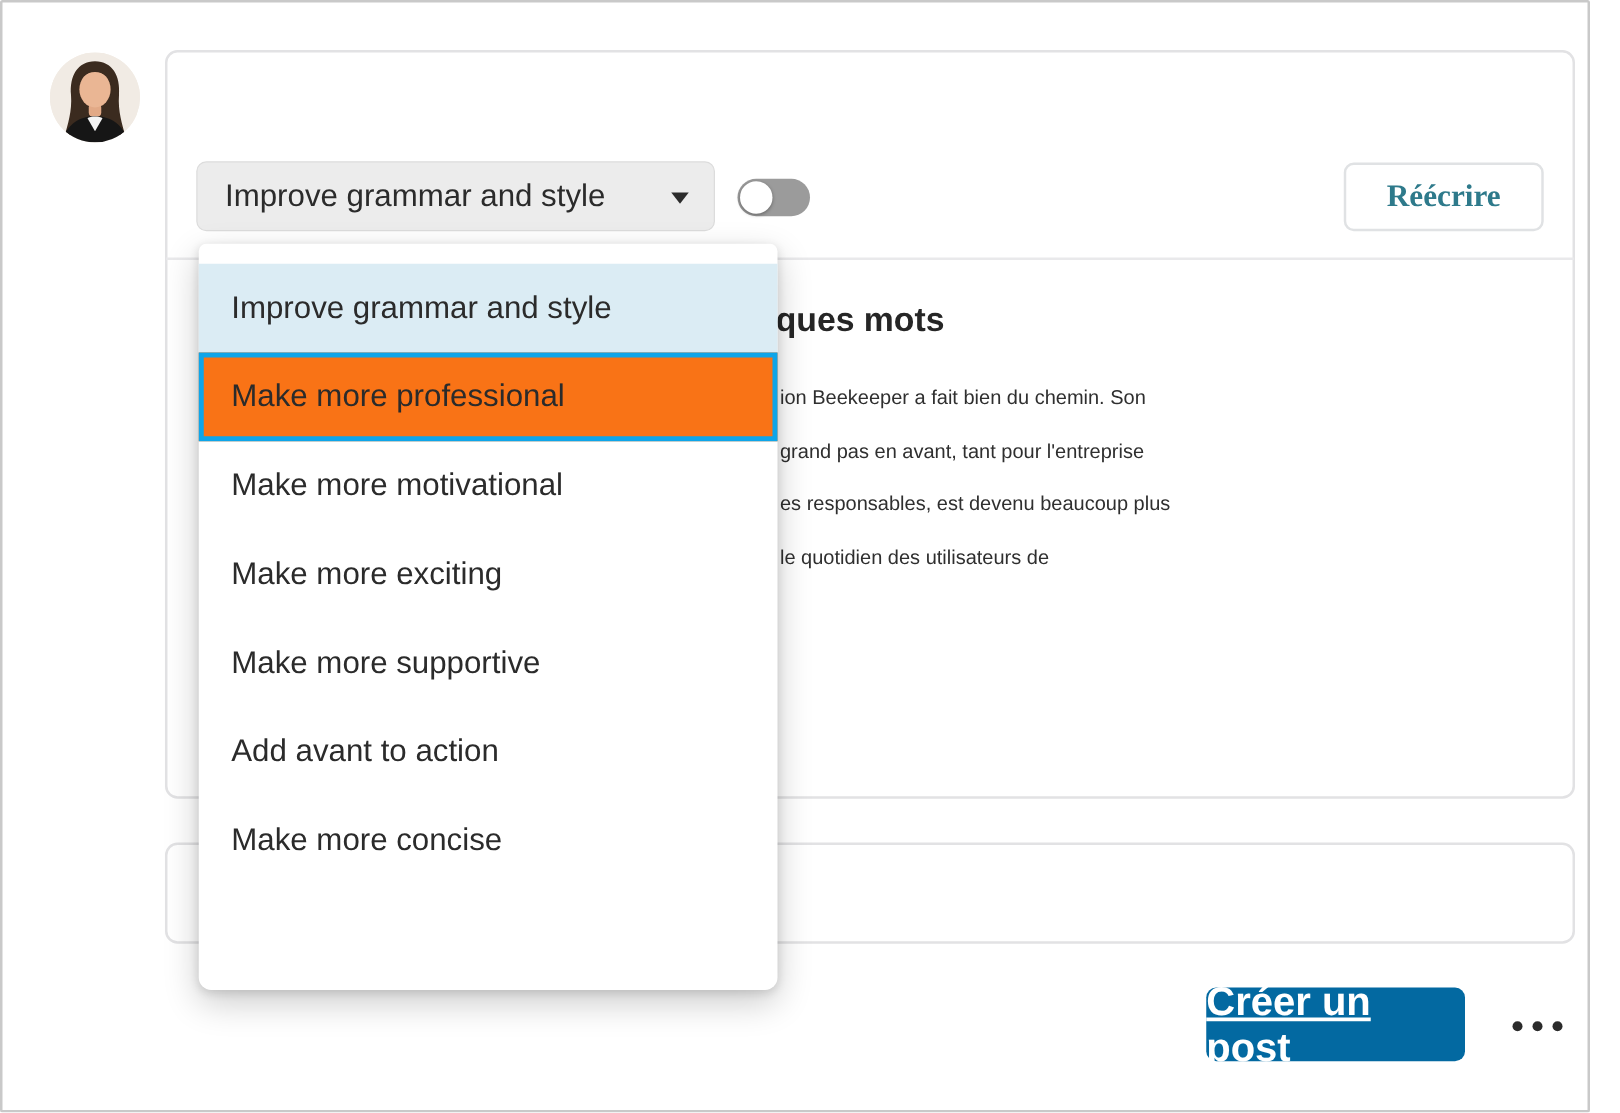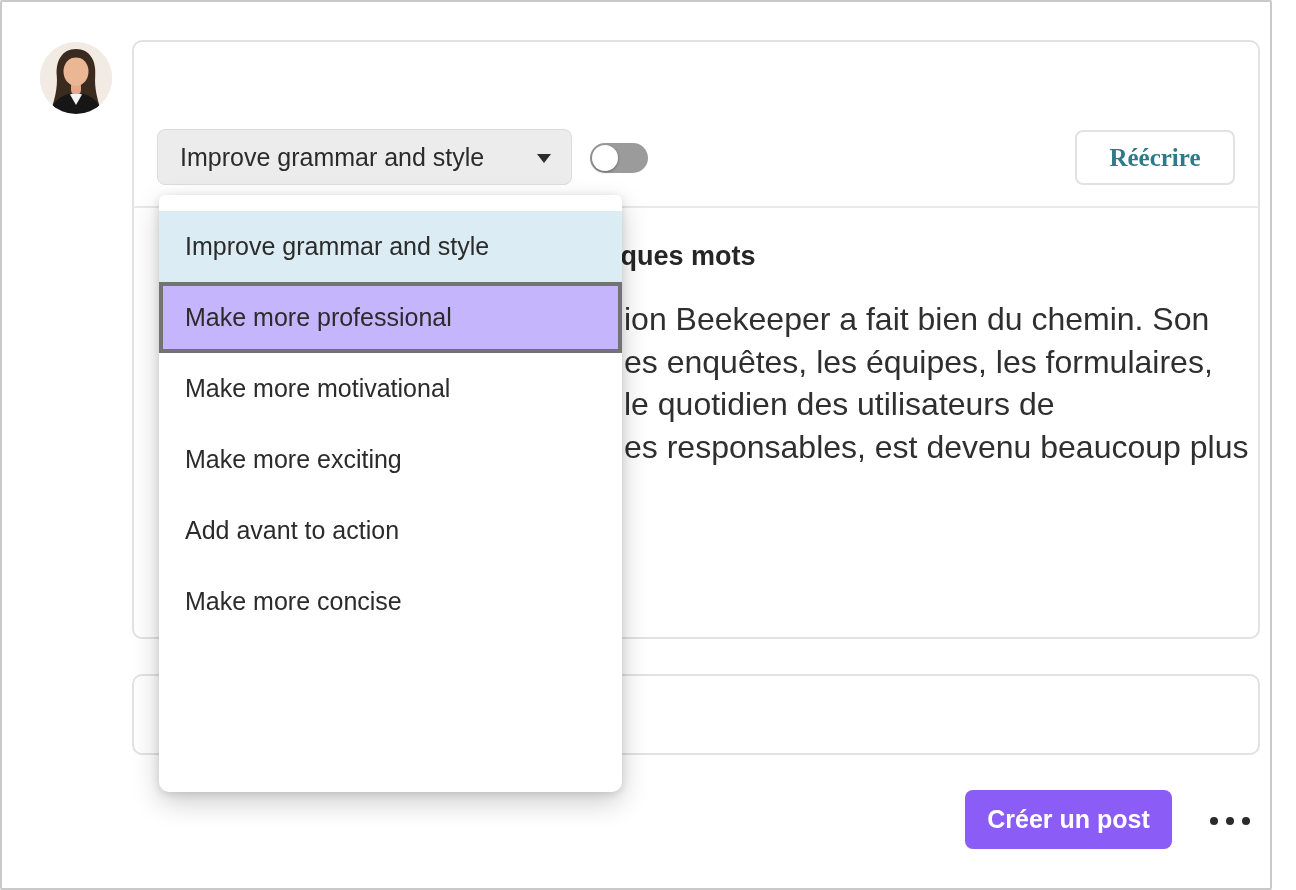--- a/index.html
+++ b/index.html
@@ -50,38 +50,38 @@
   .toggle .knob { position:absolute; left:2px; top:2px; width:26px; height:26px;
     border-radius:50%; background:#ffffff; box-shadow:0 1px 3px rgba(0,0,0,.35); }
   .emoji-label { position:absolute; left:662px; top:140px; font-size:25px; line-height:32px; }
   .rewrite-btn { position:absolute; left:1073px; top:128px; width:160px; height:55px;
     background:#fff; border:2px solid #e0e2e4; border-radius:8px;
     display:flex; align-items:center; justify-content:center;
     font-size:25px; font-weight:700; color:#2e7a8b; cursor:pointer; z-index:3;font-family:Liberation Serif, serif; }
   
   .post-heading { position:absolute; left:596px; top:239px; font-size:27px; font-weight:700;
     white-space:nowrap; z-index:2; color:#262626; }
-  .post-body { position:absolute; left:622px; top:296px; font-size:32px; line-height:42.6px;
+  .post-body { position:absolute; left:622px; top:296px; font-size:16px; line-height:42.6px;
     white-space:nowrap; z-index:2; color:#2f2f2f; }
   
   .menu { position:absolute; left:157px; top:193px; width:463px; height:597px;
     background:#ffffff; border-radius:6px 6px 10px 10px;
     box-shadow:0 10px 28px rgba(0,0,0,.20), 0 2px 8px rgba(0,0,0,.12);
     padding:16px 0 13px 0; z-index:20; }
   .menu-item { height:71px; display:flex; align-items:center; padding:0 26px;
     font-size:25px; cursor:pointer; color:#2b2b2b; }
   .menu-item.selected { background:#dbecf4; }
-  .menu-item.annotated { background:#c4b5fd; border:4px solid #737373; padding:0 22px; }
+  .menu-item.annotated { background:#f97316; border:4px solid #0ea5e9; padding:0 22px; }
   
   .comment-box { position:absolute; left:130px; top:672px; width:1128px; height:81px;
     background:#fff; border:2px solid #e2e2e4; border-radius:10px; z-index:1; cursor:text; }
   
   .create-btn { position:absolute; left:963px; top:788px; width:207px; height:59px;
-    background:#8b5cf6; border-radius:8px; color:#ffffff; font-size:25px; font-weight:700;
-    display:flex; align-items:center; justify-content:center; cursor:pointer; }
+    background:#0369a1; border-radius:8px; color:#ffffff; font-size:32px; font-weight:700;
+    display:flex; align-items:center; justify-content:center; cursor:pointer;text-decoration:underline; }
   .more-btn { position:absolute; left:1202px; top:804px; width:52px; height:30px;
     display:flex; align-items:center; justify-content:center; gap:8px; cursor:pointer; }
   .more-btn .dot { width:8px; height:8px; border-radius:50%; background:#2b2b2b; }
   svg { display:block; }
 </style>
 </head>
 <body>
 
 <div class="frame">
 
@@ -171,32 +171,33 @@
   </div>
   <div class="toggle">
     <span class="knob"></span>
   </div>
   <div class="emoji-label">Inclure un Émoji</div>
   <div class="rewrite-btn">Réécrire</div>
 
   <div class="post-heading">elques mots</div>
   <div class="post-body">
     <div>ion Beekeeper a fait bien du chemin. Son</div>
-    <div>es enquêtes, les équipes, les formulaires,</div>
+    <div>grand pas en avant, tant pour l'entreprise</div>
+    <div>es responsables, est devenu beaucoup plus</div>
     <div>le quotidien des utilisateurs de</div>
-    <div>es responsables, est devenu beaucoup plus</div>
   </div>
 
   <div class="comment-box"></div>
 
   <div class="menu">
     <div class="menu-item selected">Improve grammar and style</div>
     <div class="menu-item annotated">Make more professional</div>
     <div class="menu-item">Make more motivational</div>
     <div class="menu-item">Make more exciting</div>
+    <div class="menu-item">Make more supportive</div>
     <div class="menu-item">Add avant to action</div>
     <div class="menu-item">Make more concise</div>
   </div>
 
   <div class="create-btn">Créer un post</div>
   <div class="more-btn">
     <span class="dot"></span>
     <span class="dot"></span>
     <span class="dot"></span>
   </div>

